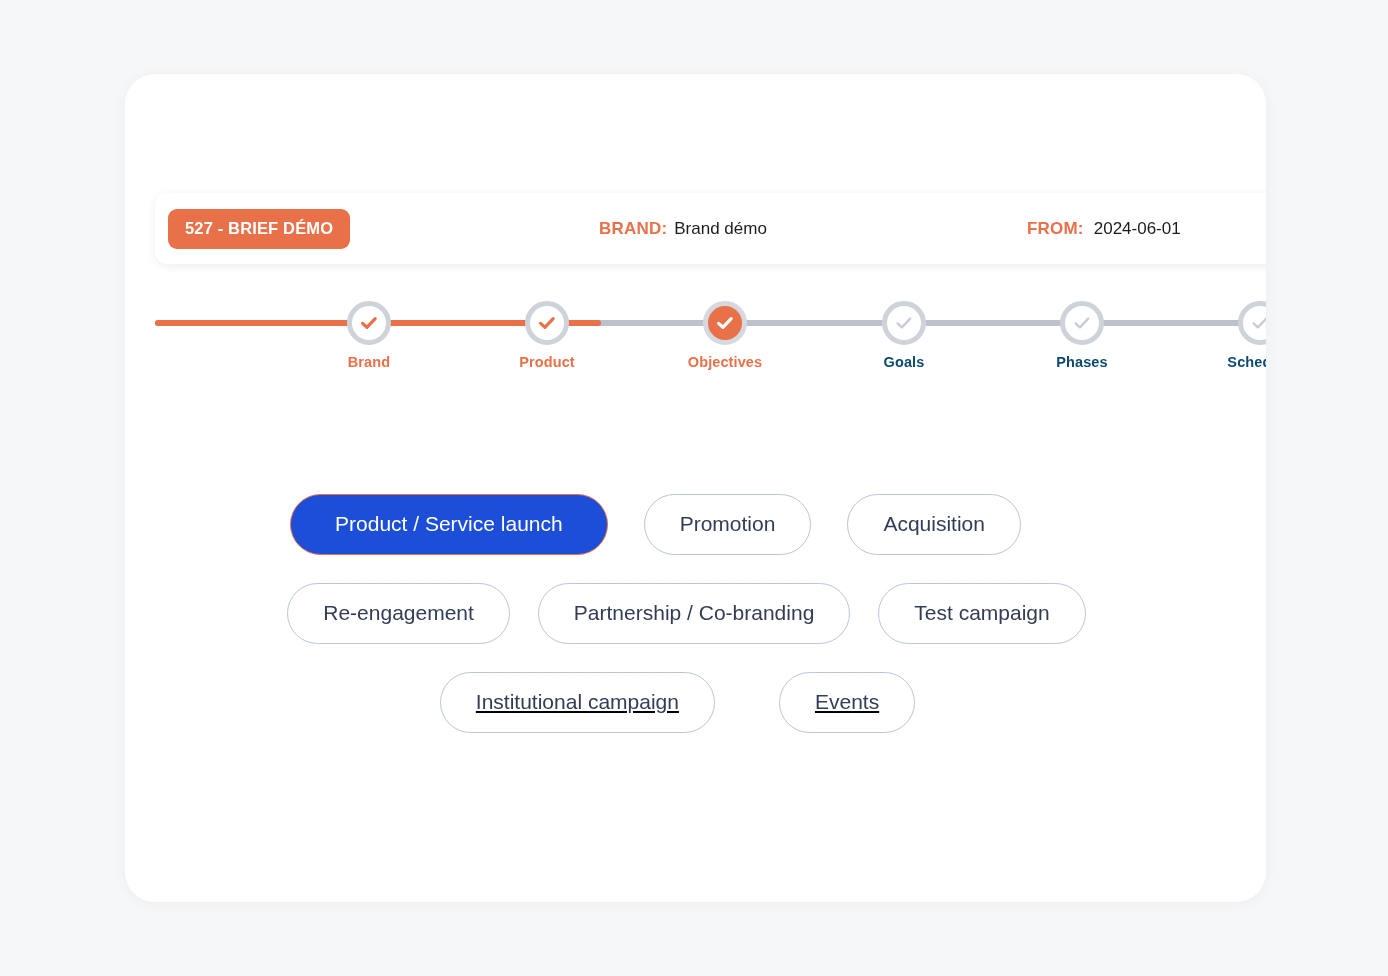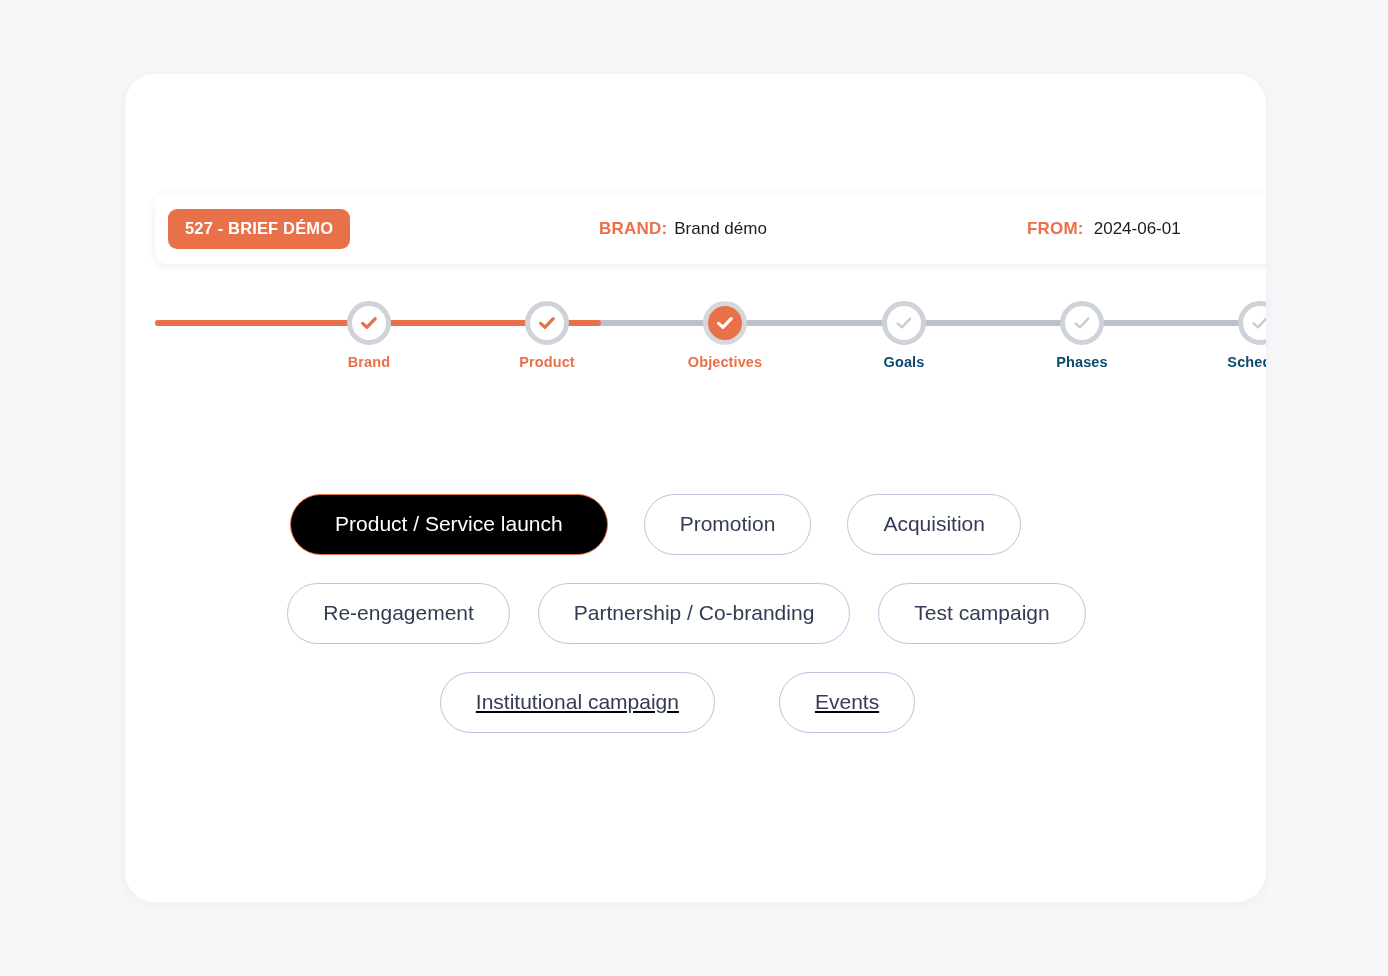--- a/index.html
+++ b/index.html
@@ -172,21 +172,21 @@
     border-radius: 40px;
     color: #333c55;
     font-size: 21px;
     font-weight: normal;
     padding: 17px 35px 18px 35px;
     white-space: nowrap;
     cursor: pointer;
     line-height: 1.15;
   }
   .chip.selected {
-    background: #000000;
+    background: #1d4ed8;
     border-color: #e8714a;
     color: #ffffff;
     padding-left: 44px;
     padding-right: 44px;
   }
 </style>
 </head>
 <body>
 
 <div id="stage">

